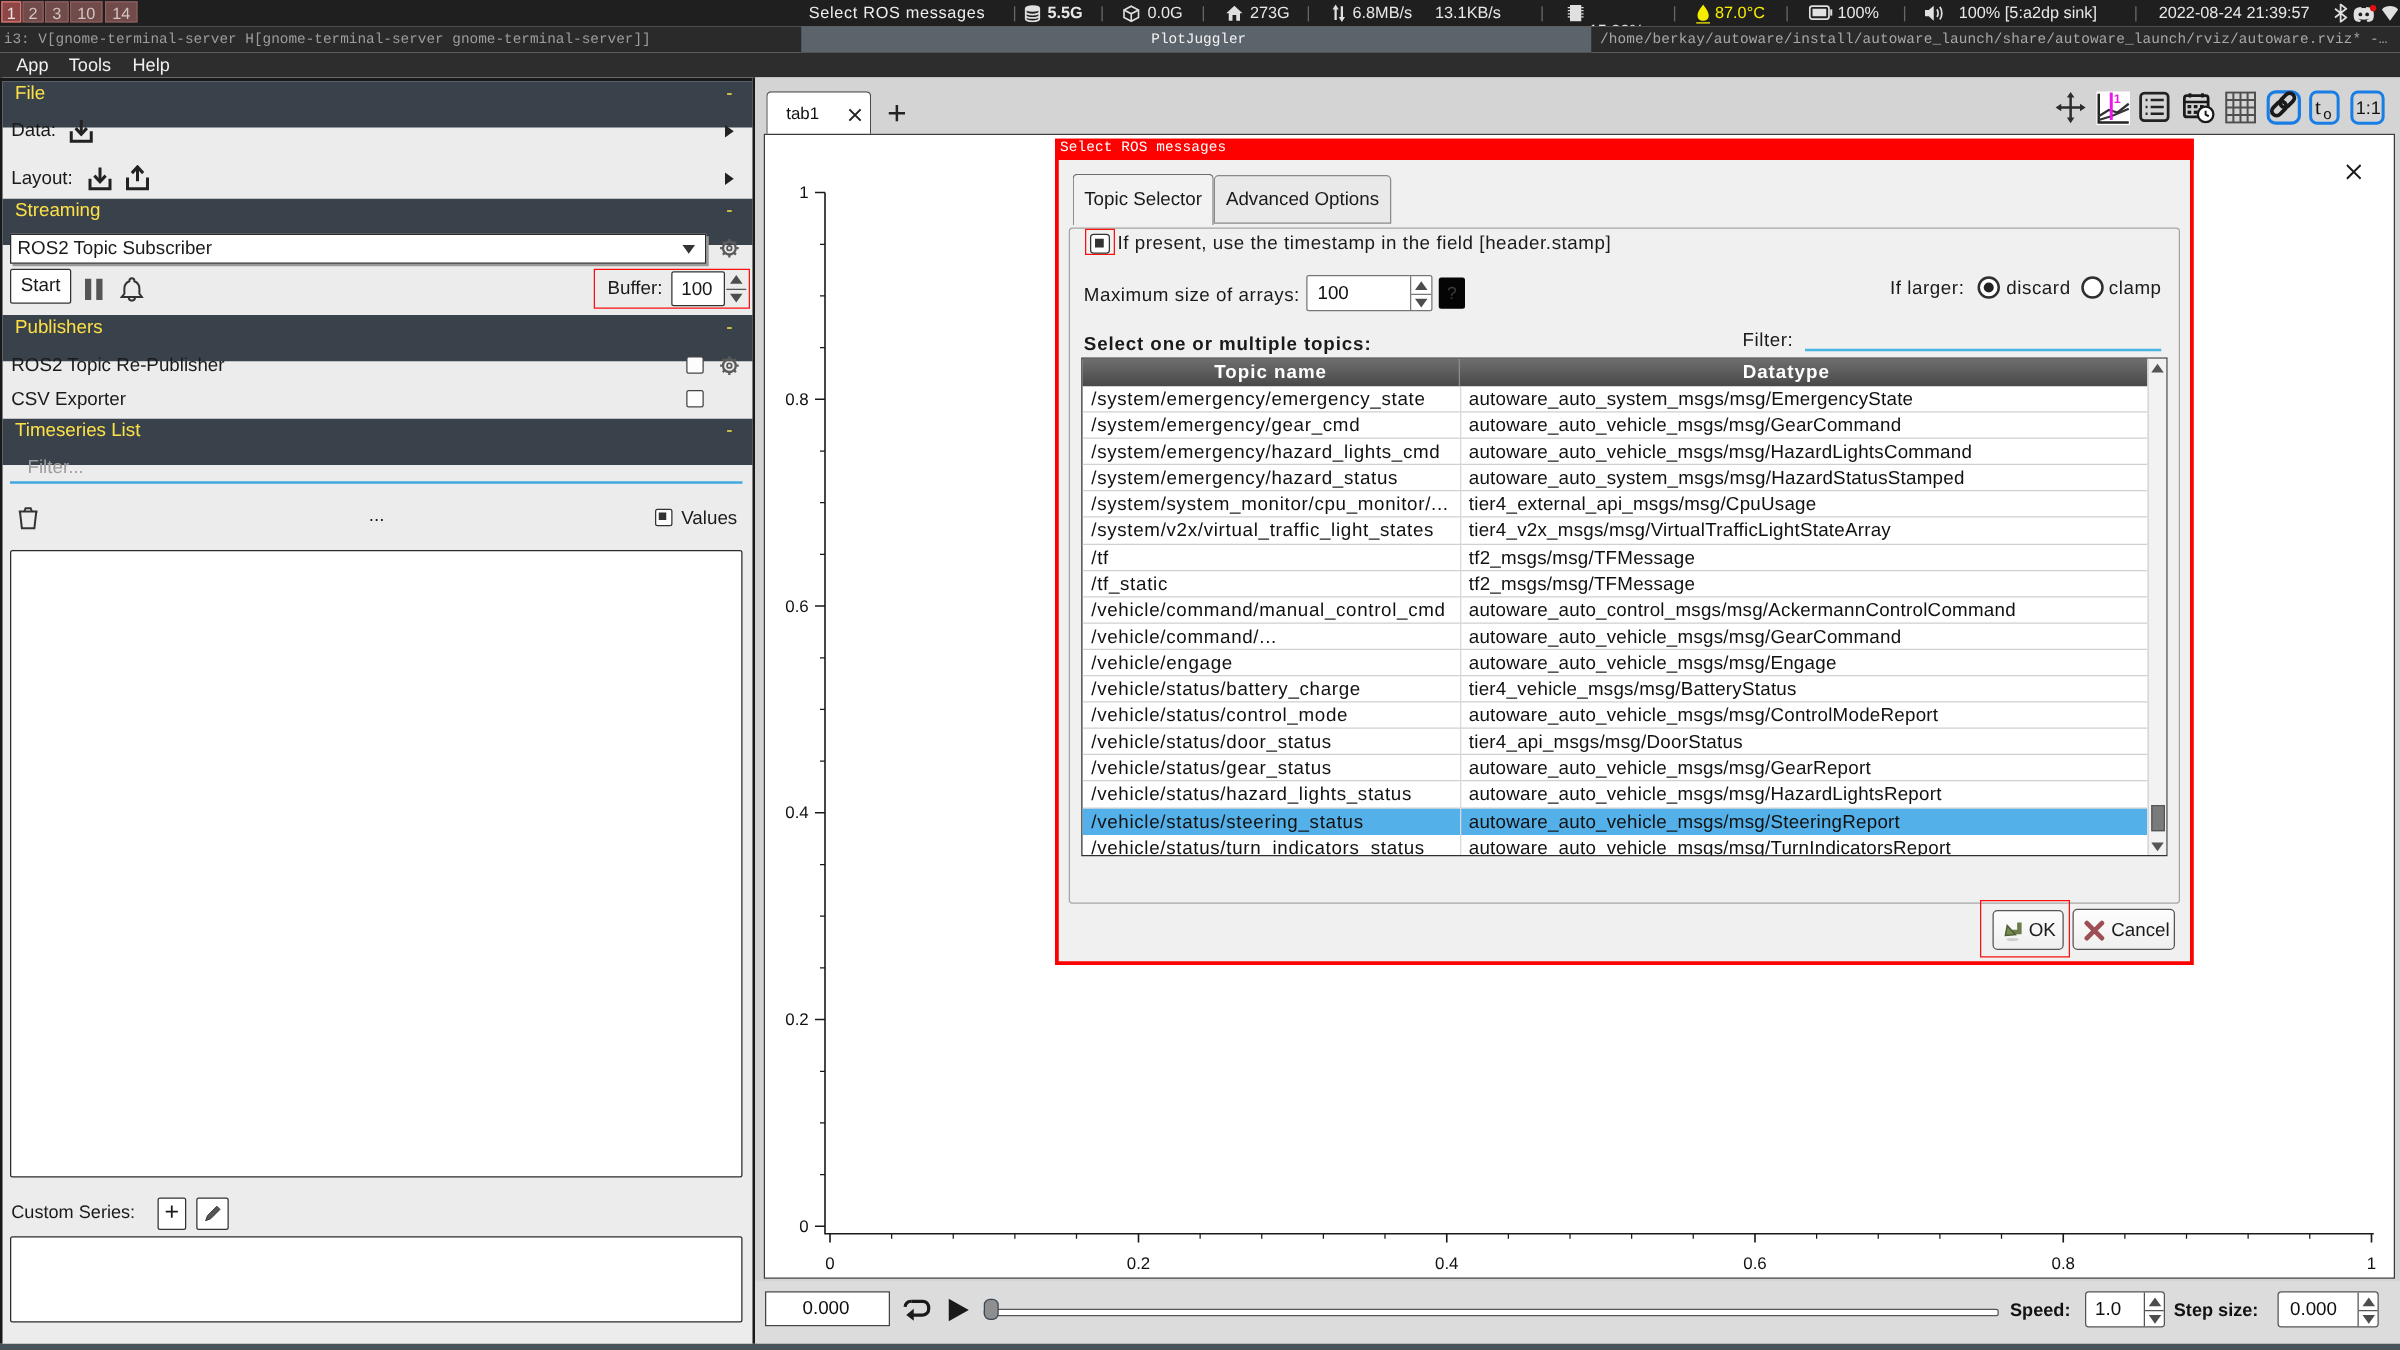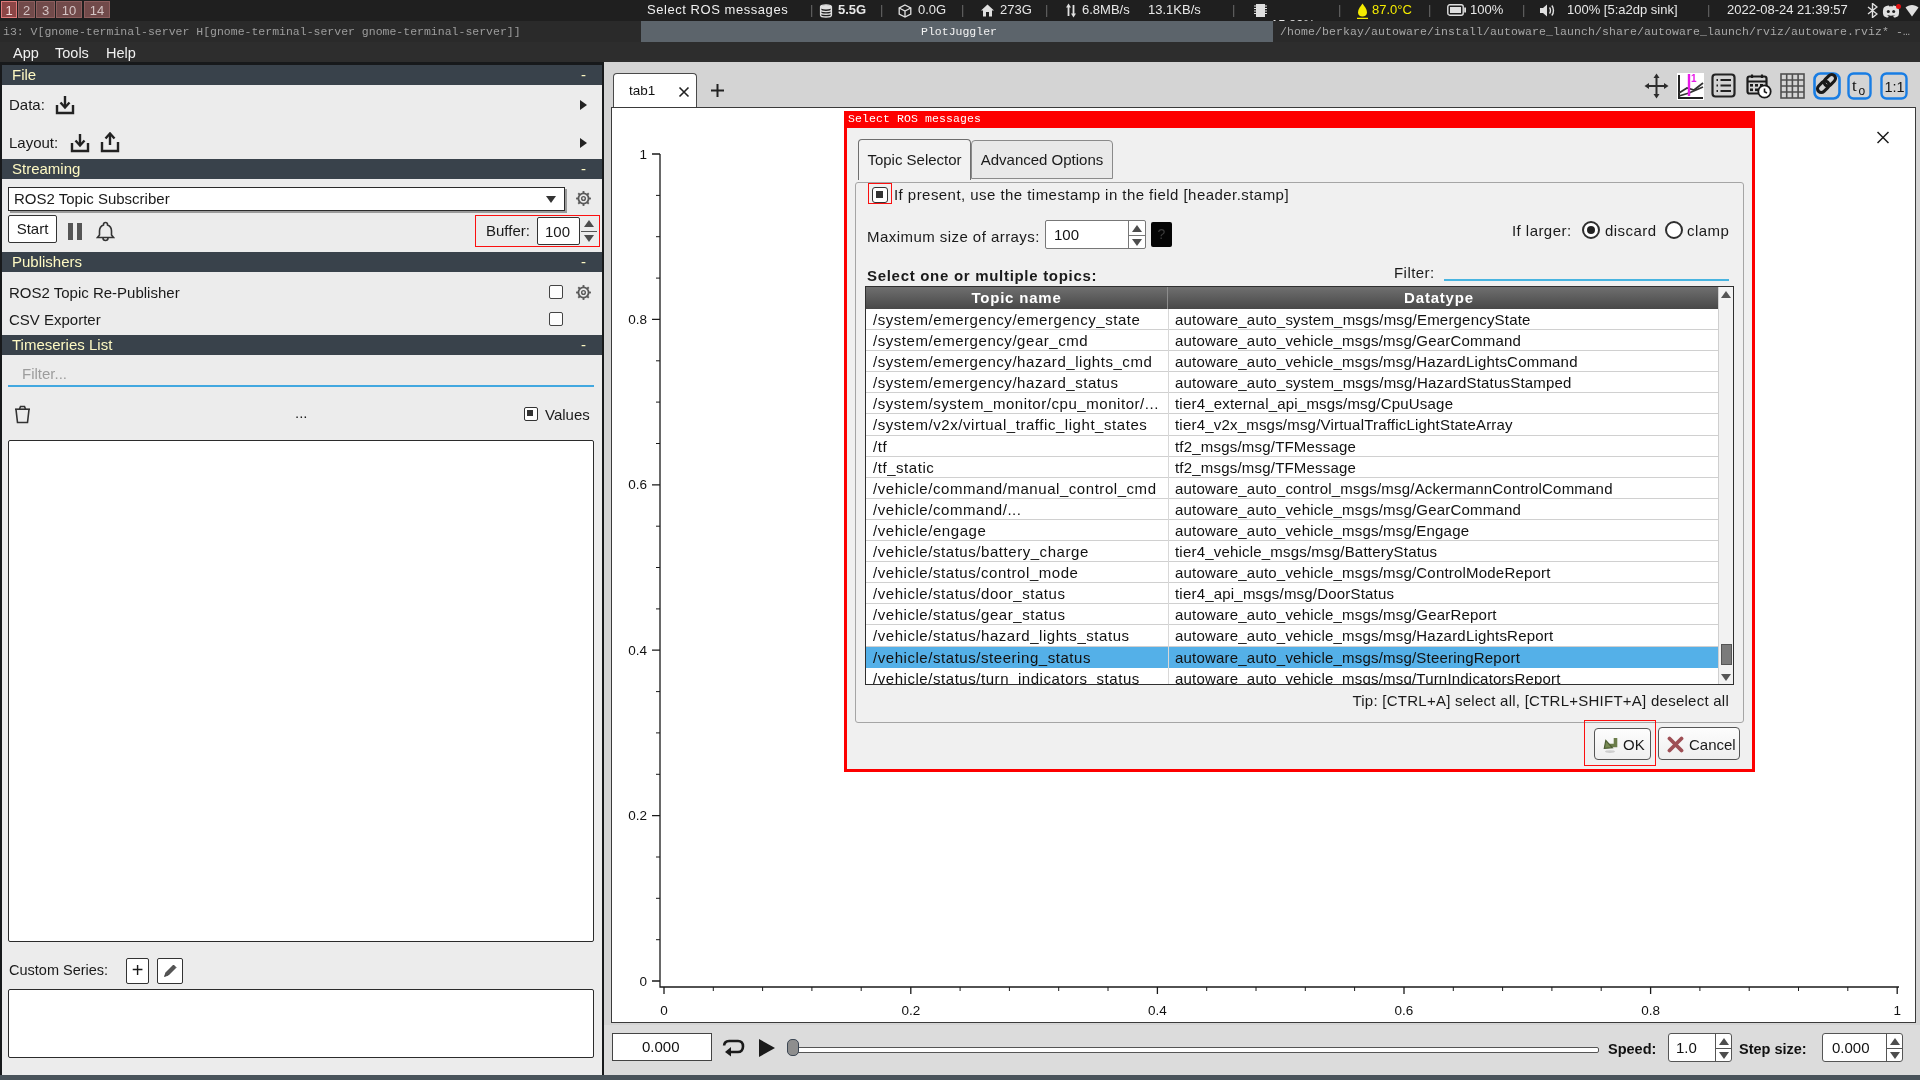--- a/index.html
+++ b/index.html
@@ -15,21 +15,21 @@
   #stat{position:absolute;left:0;top:0;width:1920px;height:21px;line-height:20px;white-space:nowrap;font-size:13px;color:#e8e8e8;}
   .sic{display:inline-block;vertical-align:-2px;}
   
   #trow{left:0;top:21px;width:1920px;height:21px;background:#2a2a2a;color:#9c9c9c;font-size:11.5px;text-align:center;}
   #pjtab{position:absolute;left:641px;top:0;width:632px;height:21px;background:#5c646b;color:#f2f2f2;
      line-height:21px;padding-left:4px;box-sizing:border-box;}
   
   #menub{left:0;top:42px;width:1920px;height:20px;background:#2d2d2d;color:#f0f0f0;font-size:14.5px;}
   
   #lpanel{left:0;top:62px;width:602px;height:1013px;background:#ececec;}
-  .hdr{position:absolute;left:2px;width:600px;height:20px;background:#39424b;color:#fef9c3;
+  .hdr{position:absolute;left:2px;width:600px;height:37px;background:#39424b;color:#fde047;
      font-size:15px;line-height:19px;padding-left:10px;box-sizing:border-box;}
   .hdr .min{position:absolute;right:16px;top:0;}
   .lbl{position:absolute;color:#1a1a1a;font-size:15px;white-space:nowrap;}
   .arr{position:absolute;width:0;height:0;border-left:7px solid #222;border-top:5px solid transparent;border-bottom:5px solid transparent;}
   .wbox{position:absolute;background:#fff;border:1px solid #333;box-sizing:border-box;}
   .btn{position:absolute;background:#fff;border:1px solid #333;border-radius:2px;box-sizing:border-box;
      color:#1a1a1a;font-size:15px;text-align:center;}
   .cb{position:absolute;width:14px;height:14px;border:1px solid #444;border-radius:2px;background:#fdfdfd;box-sizing:border-box;}
   
   #parea{left:604px;top:62px;width:1316px;height:1013px;background:#d4d4d4;}
@@ -446,21 +446,21 @@
     <div class="radio" style="left:818px;top:107px;"></div>
     <div class="lbl" style="left:840px;top:108px;">clamp</div>
 
     <div class="lbl bold14" style="left:20px;top:153px;">Select one or multiple topics:</div>
     <div class="lbl" style="left:547px;top:150px;">Filter:</div>
     <div class="abs" style="left:597px;top:165px;width:285px;height:2px;background:#48b4e0;"></div>
 
     <div id="ttable">
       <div class="abs" style="left:0;top:0;width:852px;height:22px;background:linear-gradient(#6f6f6f,#484848);color:#fff;font-weight:bold;font-size:15px;letter-spacing:0.8px;">
         <div class="abs" style="left:0;top:0;width:301px;text-align:center;line-height:22px;">Topic name</div>
-        <div class="abs" style="left:298px;top:0;width:550px;text-align:center;line-height:22px;">Datatype</div>
+        <div class="abs" style="left:288px;top:0;width:550px;text-align:center;line-height:22px;">Datatype</div>
         <div class="abs" style="left:301px;top:0;width:1px;height:22px;background:#8d8d8d;"></div>
       </div>
       <div class="abs" id="rows" style="left:0;top:22px;width:852px;height:375px;overflow:hidden;">
         <div class="trow"><span class="c1">/system/emergency/emergency_state</span><span class="c2">autoware_auto_system_msgs/msg/EmergencyState</span></div>
         <div class="trow"><span class="c1">/system/emergency/gear_cmd</span><span class="c2">autoware_auto_vehicle_msgs/msg/GearCommand</span></div>
         <div class="trow"><span class="c1">/system/emergency/hazard_lights_cmd</span><span class="c2">autoware_auto_vehicle_msgs/msg/HazardLightsCommand</span></div>
         <div class="trow"><span class="c1">/system/emergency/hazard_status</span><span class="c2">autoware_auto_system_msgs/msg/HazardStatusStamped</span></div>
         <div class="trow"><span class="c1">/system/system_monitor/cpu_monitor/...</span><span class="c2">tier4_external_api_msgs/msg/CpuUsage</span></div>
         <div class="trow"><span class="c1">/system/v2x/virtual_traffic_light_states</span><span class="c2">tier4_v2x_msgs/msg/VirtualTrafficLightStateArray</span></div>
         <div class="trow"><span class="c1">/tf</span><span class="c2">tf2_msgs/msg/TFMessage</span></div>
@@ -477,21 +477,20 @@
         <div class="trow"><span class="c1">/vehicle/status/turn_indicators_status</span><span class="c2">autoware_auto_vehicle_msgs/msg/TurnIndicatorsReport</span></div>
         <div class="abs" style="left:301.5px;top:0;width:1px;height:375px;background:#d8d8d8;"></div>
       </div>
 
       <div class="abs" style="left:852px;top:0;width:15px;height:397px;background:#f2f2f2;border-left:1px solid #cfcfcf;box-sizing:border-box;">
         <div class="tri-u" style="left:2px;top:4px;border-bottom-color:#555;"></div>
         <div class="abs" style="left:1.5px;top:357px;width:11px;height:21px;background:#7b7b7b;border:1px solid #555;box-sizing:border-box;"></div>
         <div class="tri-d" style="left:2px;top:387px;border-top-color:#555;"></div>
       </div>
     </div>
-    <div class="lbl" style="left:0;top:578px;width:882px;text-align:right;letter-spacing:0.25px;">Tip: [CTRL+A] select all, [CTRL+SHIFT+A] deselect all</div>
 
     <div class="abs" style="left:737px;top:606px;width:72px;height:46px;border:1px solid #fb0f0f;box-sizing:border-box;"></div>
     <div class="btn" style="left:747px;top:614px;width:57px;height:32px;border-radius:4px;background:linear-gradient(#fdfdfd,#efefef);border-color:#555;">
       <svg class="abs" style="left:6px;top:7px;" width="18" height="18" viewBox="0 0 18 18">
         <path d="M14.5 2 L14.5 9.5 L7 9.5" fill="none" stroke="#6b7d4a" stroke-width="3.6"></path>
         <path d="M8.6 4.6 L8.6 14.4 L2.2 9.5 Z" fill="#778a52" stroke="#4c5d33" stroke-width="1.2" transform="rotate(-42 6.5 9.5)"></path>
         <ellipse cx="9" cy="15.6" rx="5" ry="1.3" fill="#000" opacity="0.15"></ellipse>
       </svg>
       <span class="abs" style="left:28px;top:7px;">OK</span>
     </div>

